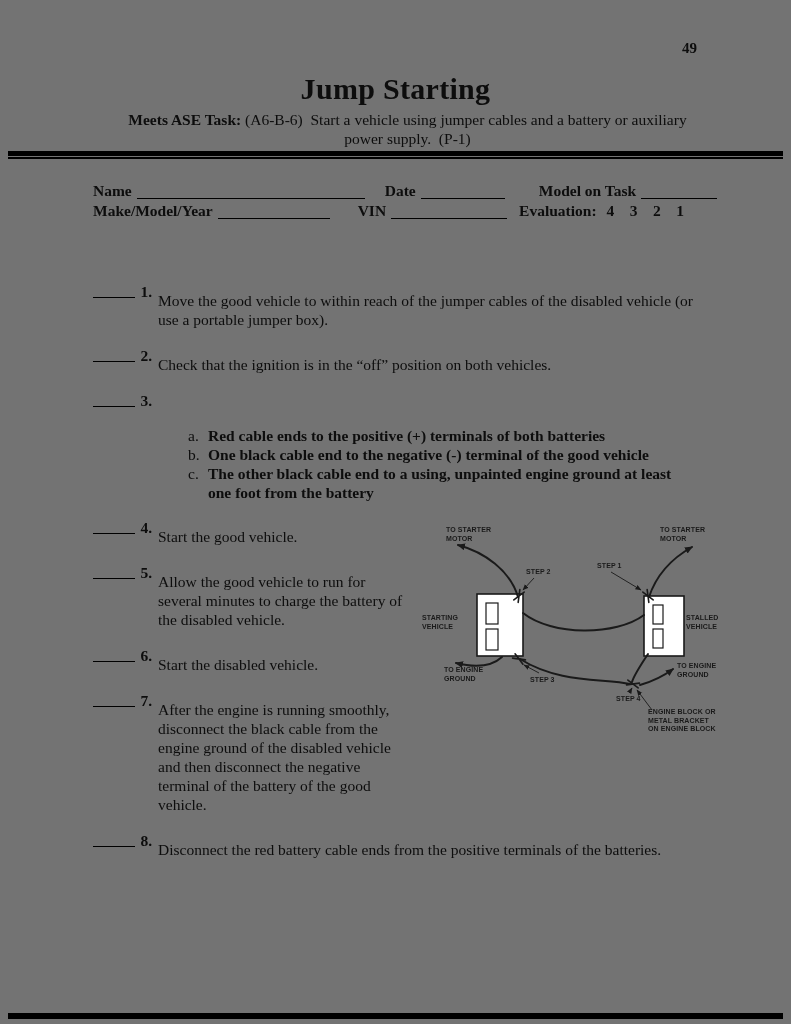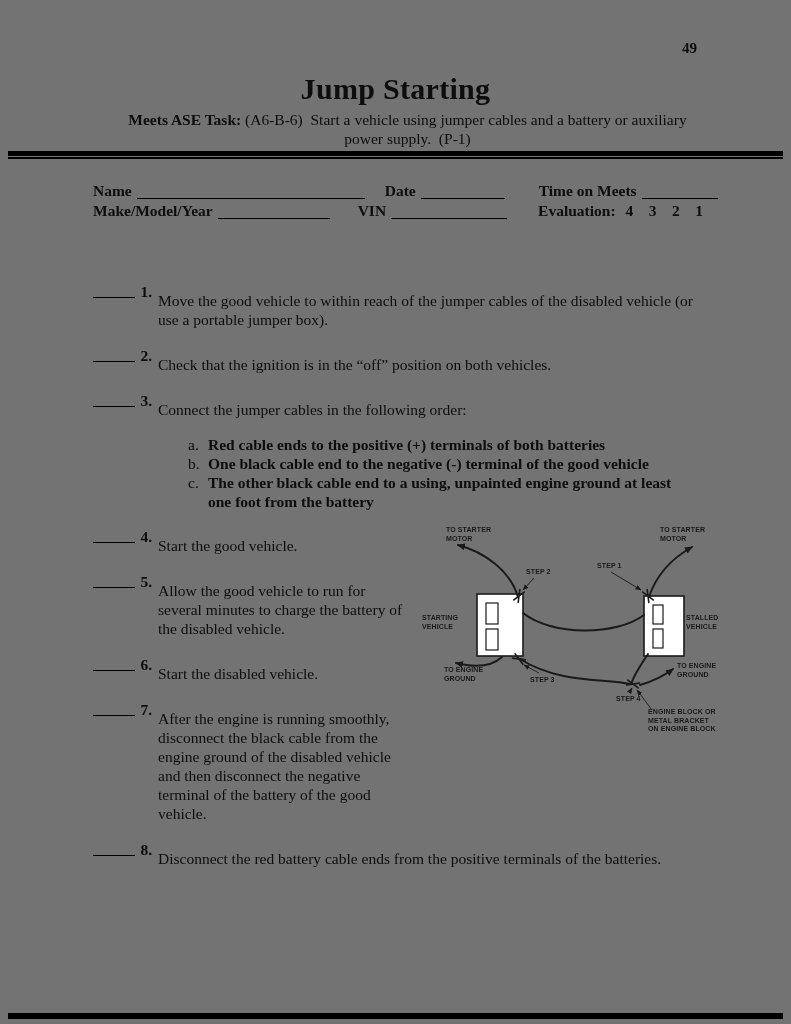--- a/index.html
+++ b/index.html
@@ -65,51 +65,50 @@
     <div>power supply.  (P-1)</div>
   </div>
 
   <div class="rule-top"></div>
 
   <div class="form-row row1">
     <span class="lbl">Name</span>
     <span class="blank" style="width:228px"></span>
     <span class="lbl" style="margin-left:20px">Date</span>
     <span class="blank" style="width:84px"></span>
-    <span class="lbl" style="margin-left:34px">Time on Meets</span>
+    <span class="lbl" style="margin-left:34px">Model on Task</span>
     <span class="blank" style="width:76px"></span>
   </div>
 
   <div class="form-row row2">
     <span class="lbl">Make/Model/Year</span>
     <span class="blank" style="width:112px"></span>
     <span class="lbl" style="margin-left:28px">VIN</span>
     <span class="blank" style="width:116px"></span>
-    <span class="lbl" style="margin-left:31px">Evaluation:</span>
+    <span class="lbl" style="margin-left:12px">Evaluation:</span>
     <span class="evals">4    3    2    1</span>
   </div>
 
   <div class="steps">
 
     <div class="step">
       <span class="sblank"></span>
       <span class="snum">1.</span>
       <span class="stext">Move the good vehicle to within reach of the jumper cables of the disabled vehicle (or use a portable jumper box).</span>
     </div>
 
     <div class="step">
       <span class="sblank"></span>
       <span class="snum">2.</span>
       <span class="stext">Check that the ignition is in the “off” position on both vehicles.</span>
     </div>
 
     <div class="step" style="margin-bottom:0">
       <span class="sblank"></span>
       <span class="snum">3.</span>
-      <span class="stext">Connect the jumper cables in the following order:</span>
     </div>
 
     <div class="substeps">
       <div class="substep">
         <span class="sletter">a.</span>
         <span class="subtext">Red cable ends to the positive (+) terminals of both batteries</span>
       </div>
       <div class="substep">
         <span class="sletter">b.</span>
         <span class="subtext">One black cable end to the negative (-) terminal of the good vehicle</span>

